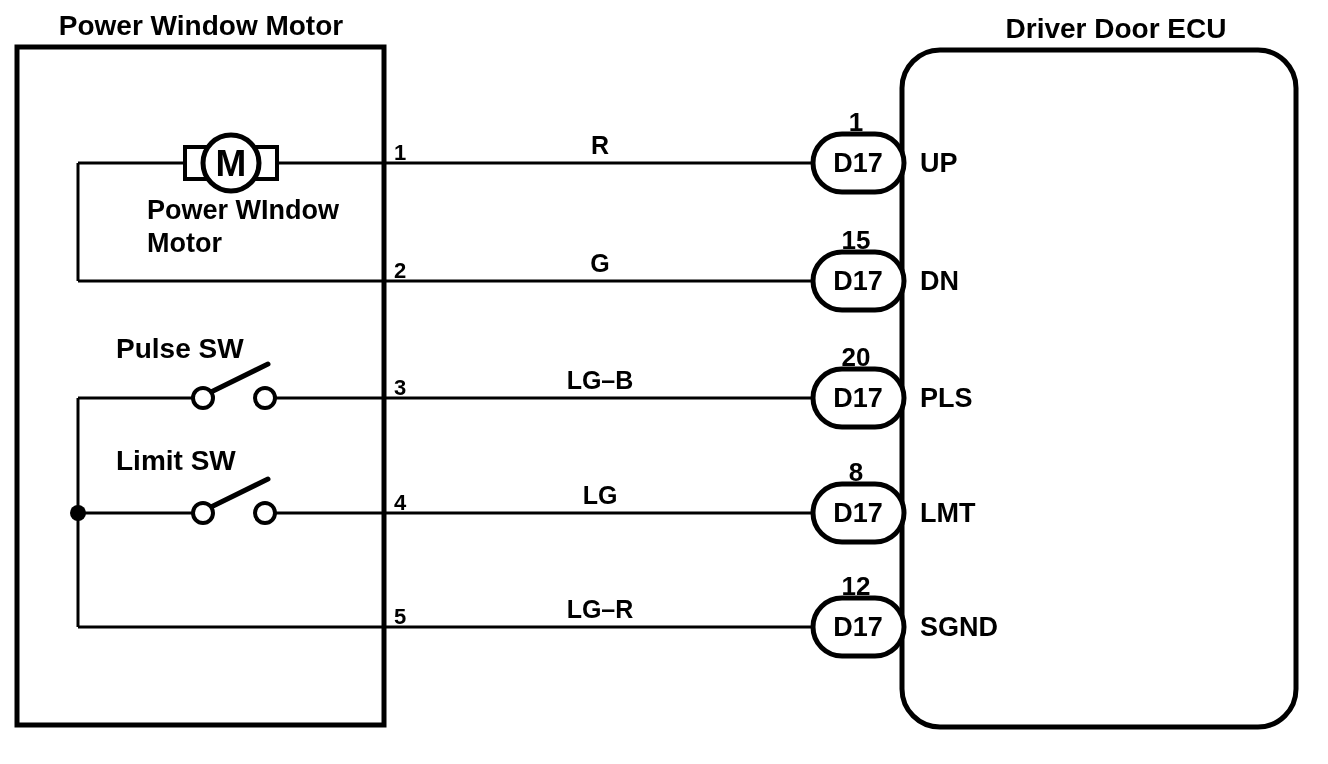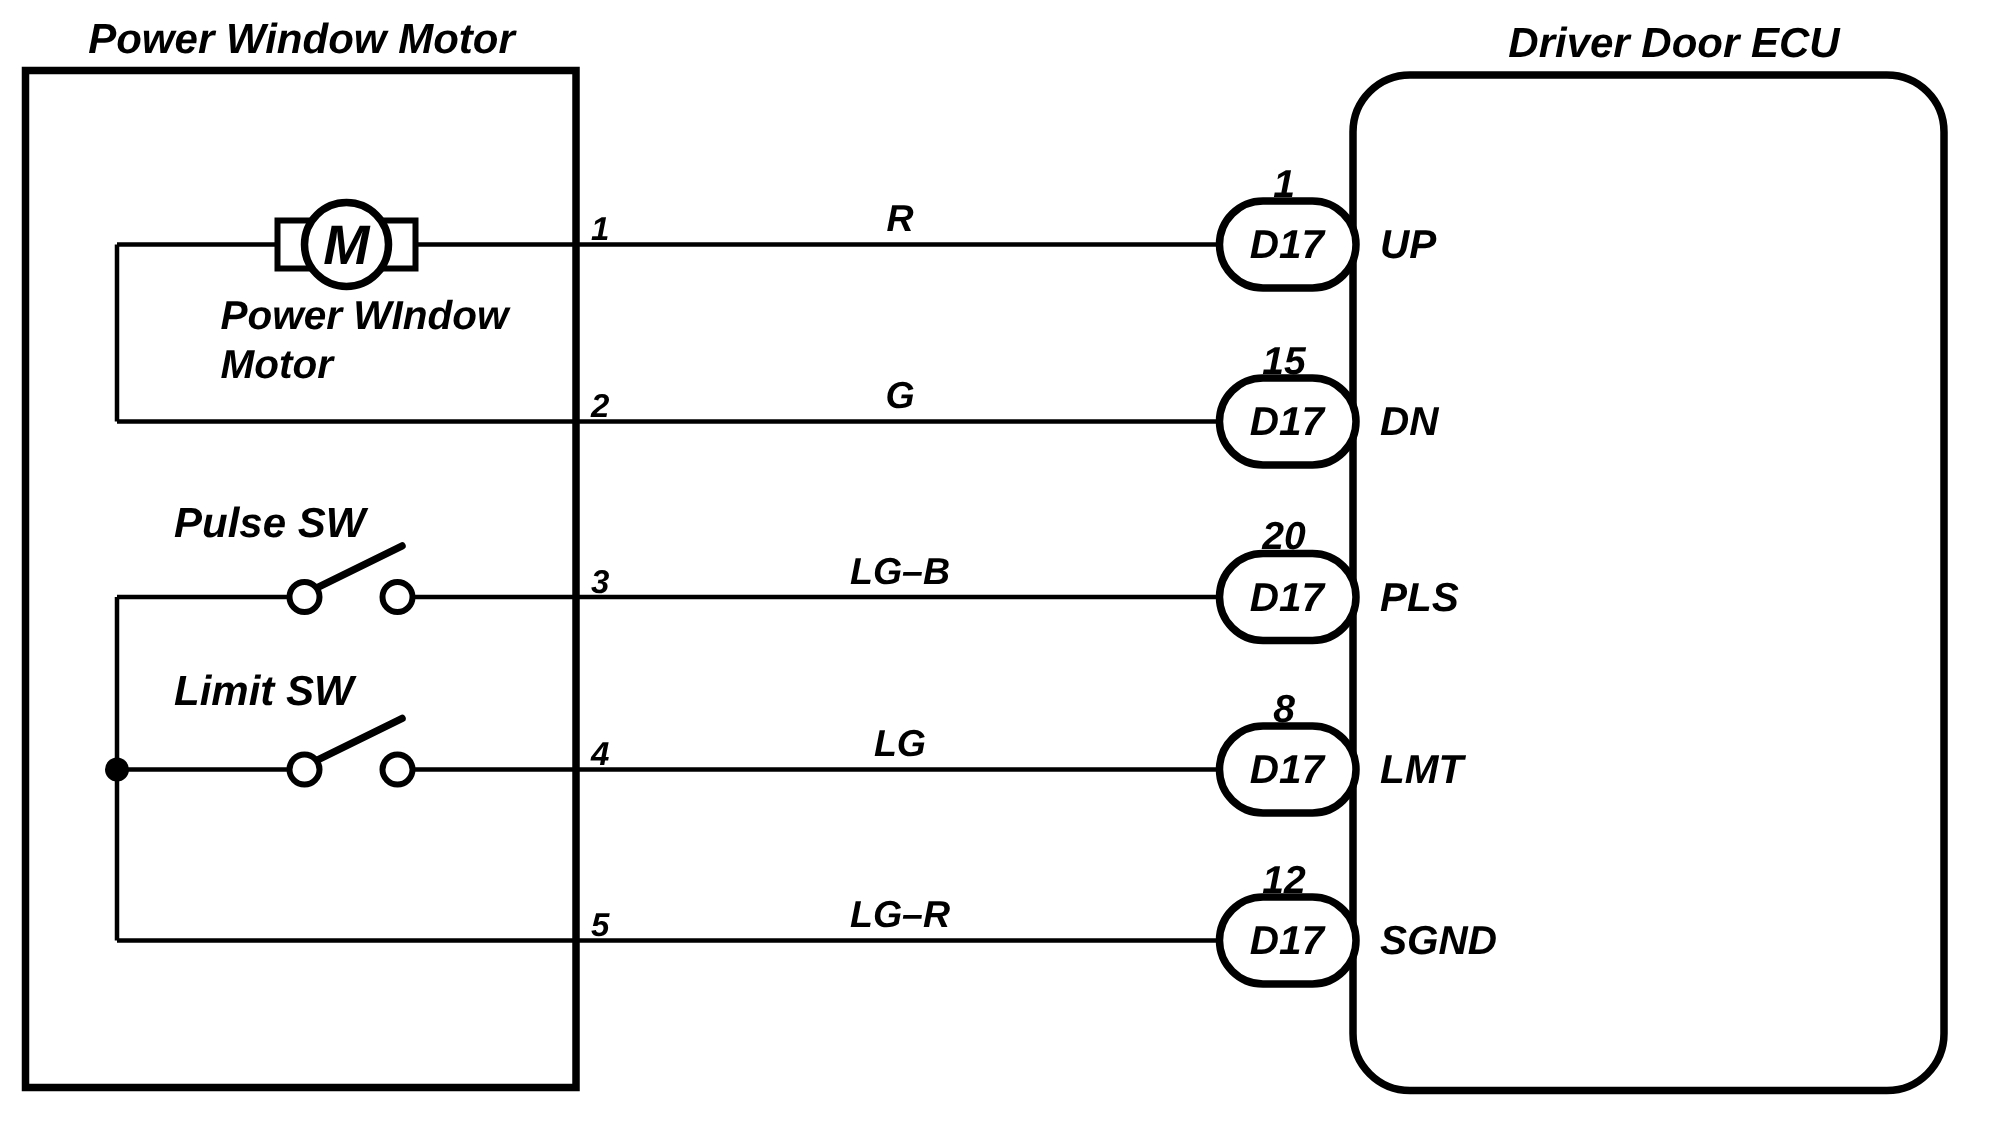--- a/index.html
+++ b/index.html
@@ -2,21 +2,20 @@
 <html><head>
 <meta charset="utf-8">
 <style>
   html, body { margin: 0; padding: 0; background: #ffffff; }
   .stage {
     position: relative;
     width: 1328px;
     height: 764px;
     background: #ffffff;
     font-family: "Liberation Sans", sans-serif;
-    font-style: italic;
   }
   svg { display: block; }
   svg text {
     font-family: "Liberation Sans", sans-serif;
     font-weight: bold;
     fill: #000000;
   }
   .t-title  { font-size: 28px; }
   .t-label  { font-size: 27px; }
   .t-sw     { font-size: 28px; }

